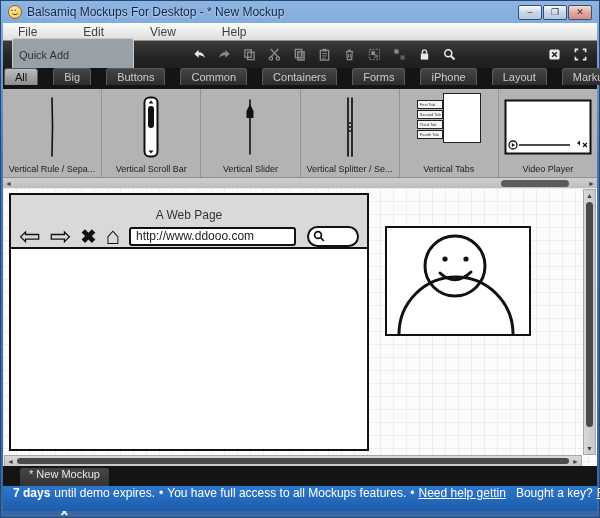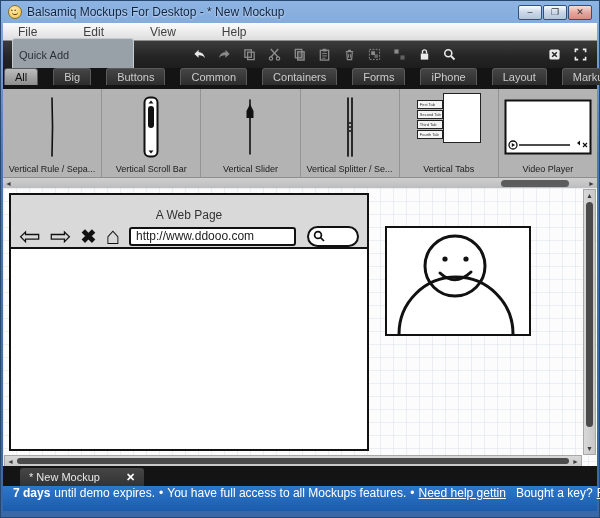--- a/index.html
+++ b/index.html
@@ -118,21 +118,21 @@
   .hscroll { position:absolute; left:1px; right:15px; bottom:1px; height:12px;
     background:linear-gradient(#d9d9d9,#c7c7c7); border:1px solid #a8a8a8; }
   .hscroll .thumb { position:absolute; top:2px; bottom:2px; left:12px; right:12px;
     background:#4a4a4a; border-radius:5px; }
 
   
   .tabbar { position:absolute; bottom:31px; left:2px; right:2px; height:20px;
     background:#141414; display:flex; align-items:flex-end; padding-left:17px; }
   .mtab { background:linear-gradient(#464646,#333); color:#e8e8e8; font-size:11px;
     height:18px; padding:0 9px; border-radius:3px 3px 0 0; display:flex;
-    align-items:center; gap:26px; }
+    align-items:center; gap:26px;flex-direction:column; }
   .mtab-close { font-size:11px; font-weight:bold; color:#fff; }
 
   
   .statusbar { position:absolute; bottom:6px; left:2px; right:2px; height:25px;
     background:linear-gradient(#2d77cc,#1c5cab); display:flex; align-items:flex-start;
     padding:0 10px; color:#fff; font-size:12px; white-space:nowrap; }
   .sb-part { margin-right:4px; }
   .sb-bold { font-weight:bold; margin-right:4px; }
   .sb-link { text-decoration:underline; margin-right:4px; }
   .sb-gap { margin-left:6px; }

